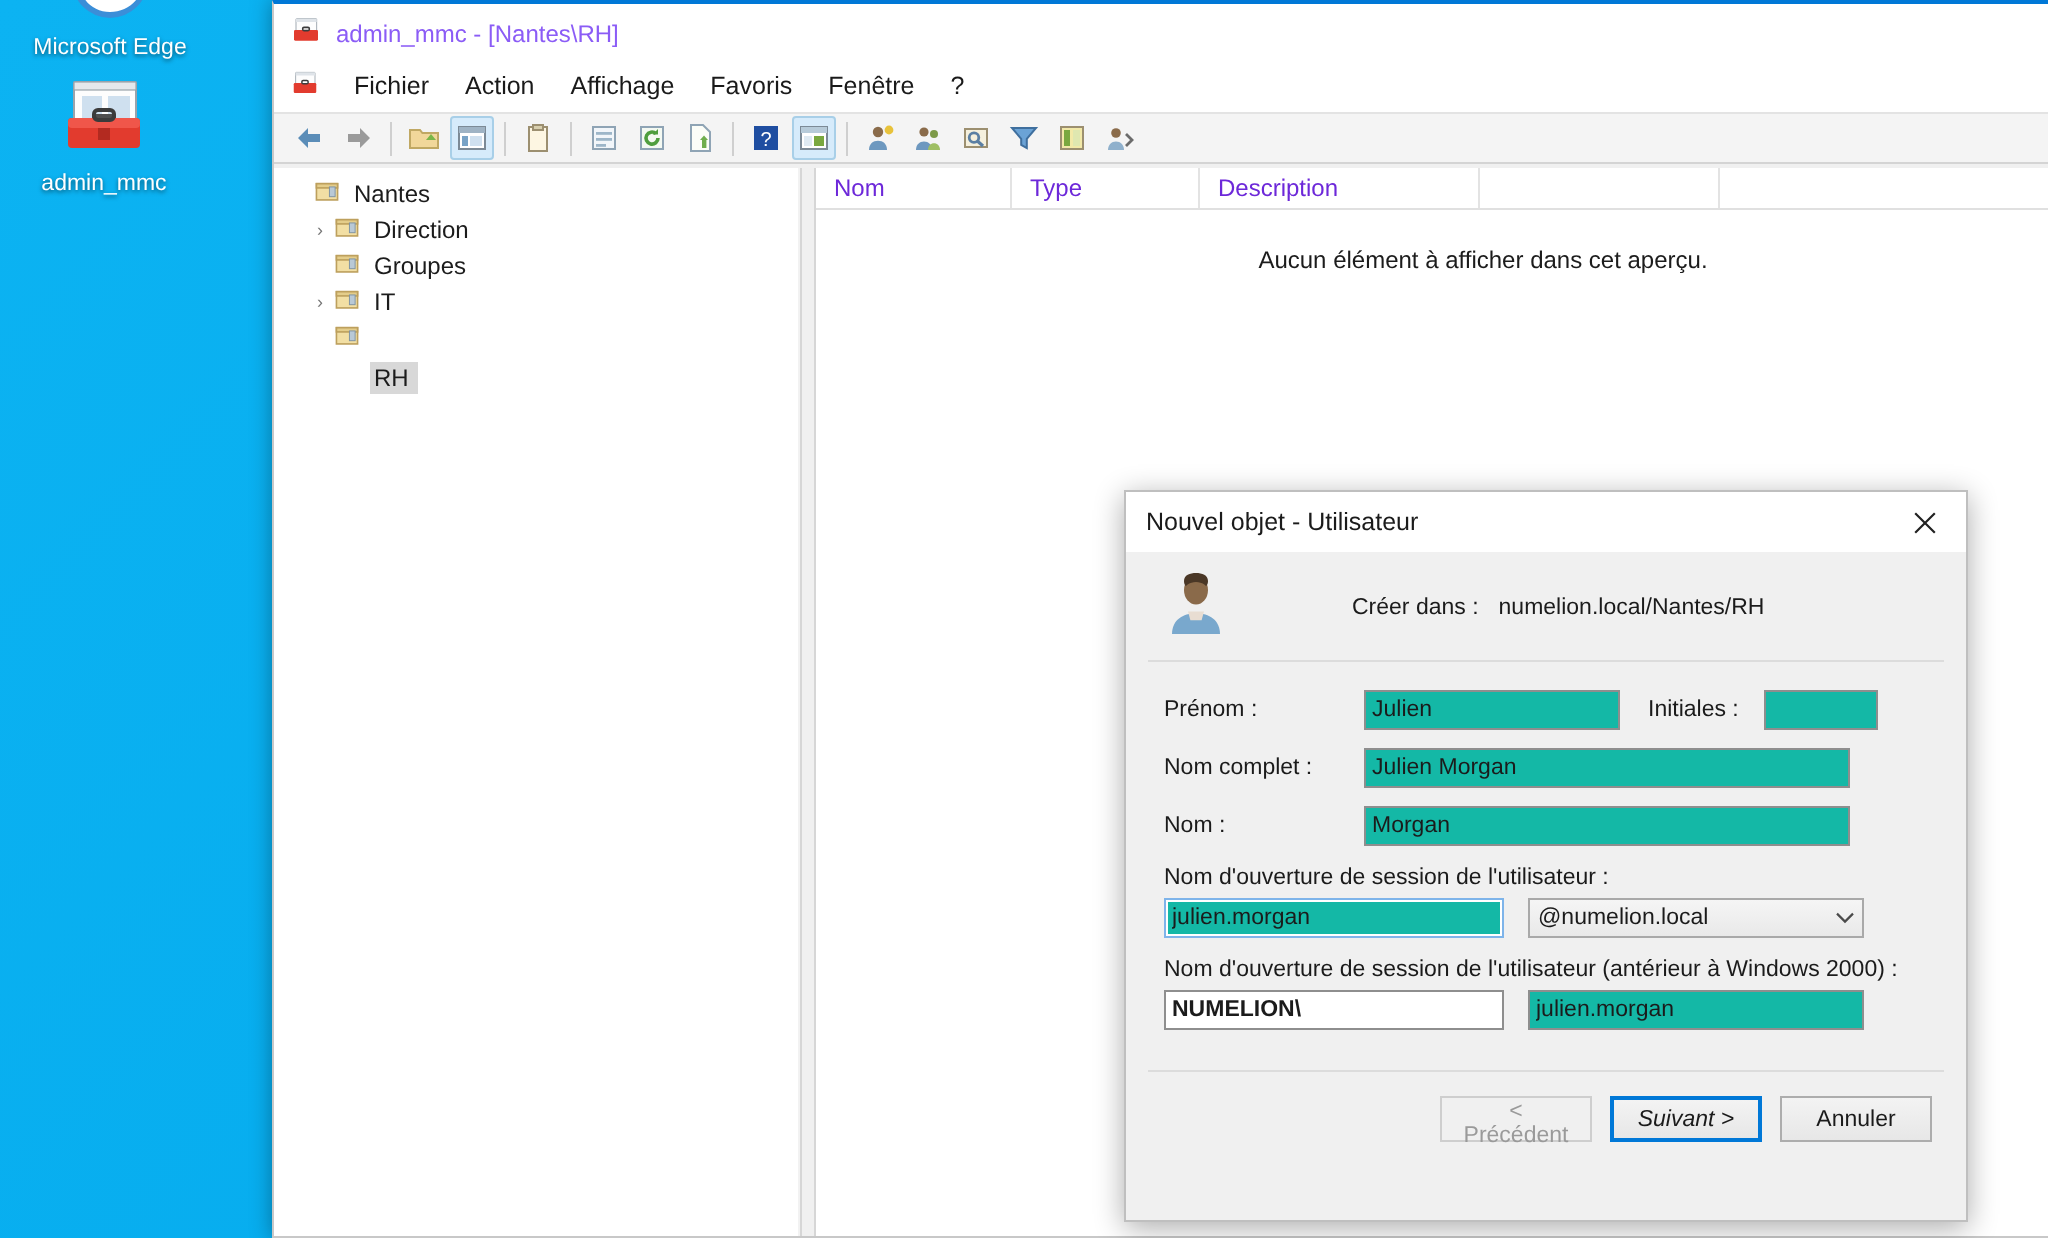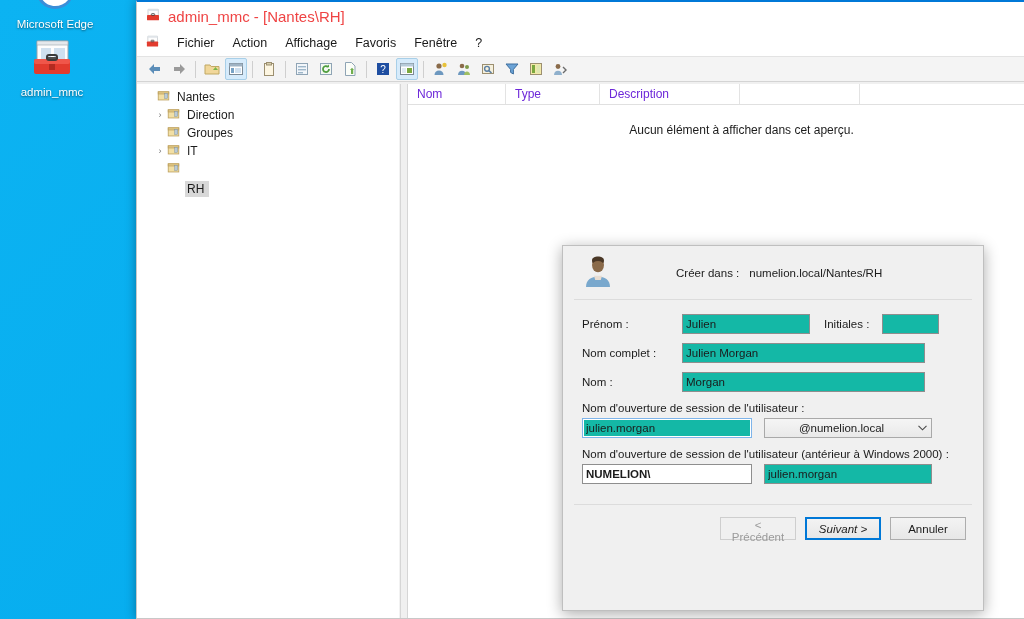--- a/index.html
+++ b/index.html
@@ -45,21 +45,21 @@
     overflow: hidden;
   }
   #mmc-titlebar {
     height: 29px;
     background: #ffffff;
     display: flex; align-items: center;
     padding-left: 8px;
     box-sizing: border-box;
   }
   #mmc-titlebar .title-text {
-    font-size: 15px; color: #ef4444;
+    font-size: 12px; color: #8b5cf6;
     margin-left: 7px;
     text-align: right;
   }
   #mmc-menubar {
     height: 25px;
     background: #ffffff;
     display: flex; align-items: center;
     padding-left: 8px;
     box-sizing: border-box;
     border-bottom: 1px solid #ffffff;
@@ -256,21 +256,20 @@
     width: 168px;
     height: 20px;
     margin-left: 12px;
     border: 1px solid #a9a9a9;
     background: linear-gradient(to bottom,#f5f5f5,#e9e9e9);
     display: flex; align-items: center;
     box-sizing: border-box;
     font-size: 11.5px;
     padding-left: 4px;
     cursor: default;
-    text-align: center;
   }
   #dd-domain .dd-text { flex: 1; }
   #dd-domain .dd-arrow { width: 17px; text-align: center; color: #4a4a4a; font-size: 9px; }
   #in-pre2000-dom { width: 170px; background:#ffffff; }
   #in-pre2000-user { width: 168px; margin-left: 12px; }
 
   #dlg-sep-bottom {
     height: 1px; background: #dcdcdc;
     margin: 20px 11px 0 11px;
   }
@@ -552,20 +551,28 @@
         <div class="col-head" style="width:120px"></div>
       </div>
       <div id="empty-msg">Aucun élément à afficher dans cet aperçu.</div>
     </div>
 
   </div>
 </div>
 
 <div id="dialog">
 
+  <div id="dlg-titlebar">
+    <span id="dlg-title">Nouvel objet - Utilisateur</span>
+    <div id="dlg-close">
+      <svg width="11" height="11" viewBox="0 0 11 11">
+          <path d="M0.6 0.6 L10.4 10.4 M10.4 0.6 L0.6 10.4" stroke="currentColor" stroke-width="1.1" fill="none"></path>
+        </svg>
+    </div>
+  </div>
 
   <div id="dlg-head">
     <span class="ico">
       <svg width="30" height="32" viewBox="0 0 30 32">
         <ellipse cx="15" cy="9" rx="6" ry="7.3" fill="#8a6a4a"></ellipse>
         <path d="M9 4.5c0-3 3-4 6-4s6 1 6 4c0 2-1 2.5-1 2.5s-1.6-2-5-2-5 2-5 2S9 6.5 9 4.5z" fill="#4a3726"></path>
         <path d="M3 31c0-7 5.4-10.4 12-10.4S27 24 27 31z" fill="#79a8cd"></path>
         <path d="M11 19.8h8l-1.2 4.3h-5.6z" fill="#e8ddd2"></path>
       </svg>
     </span>

